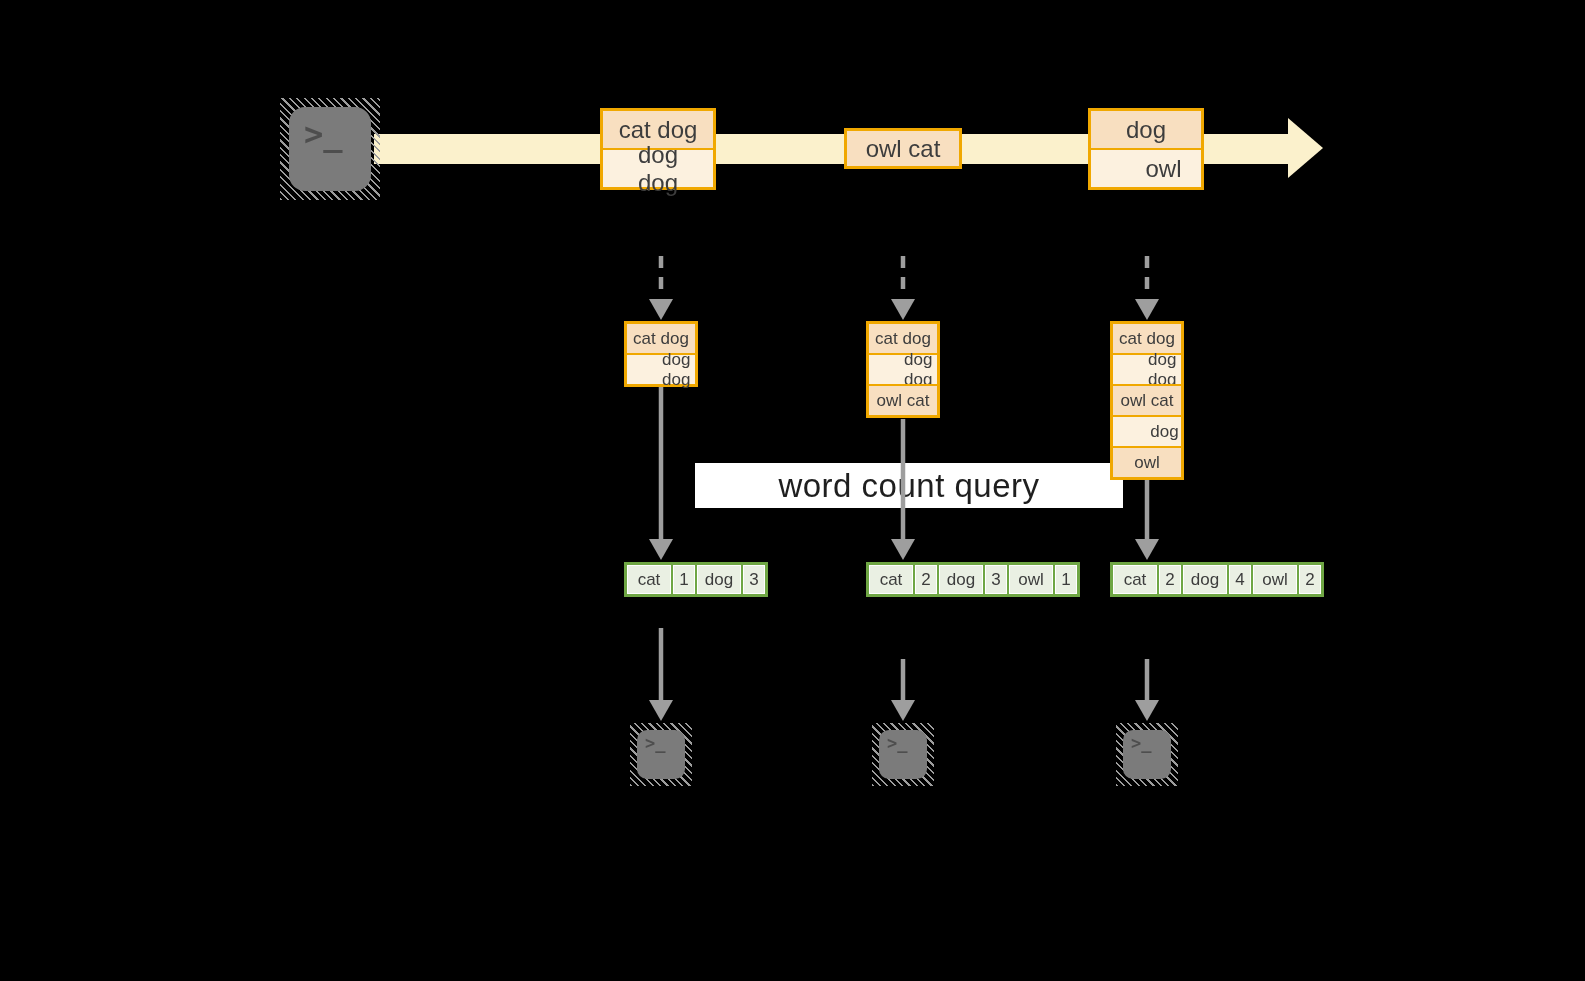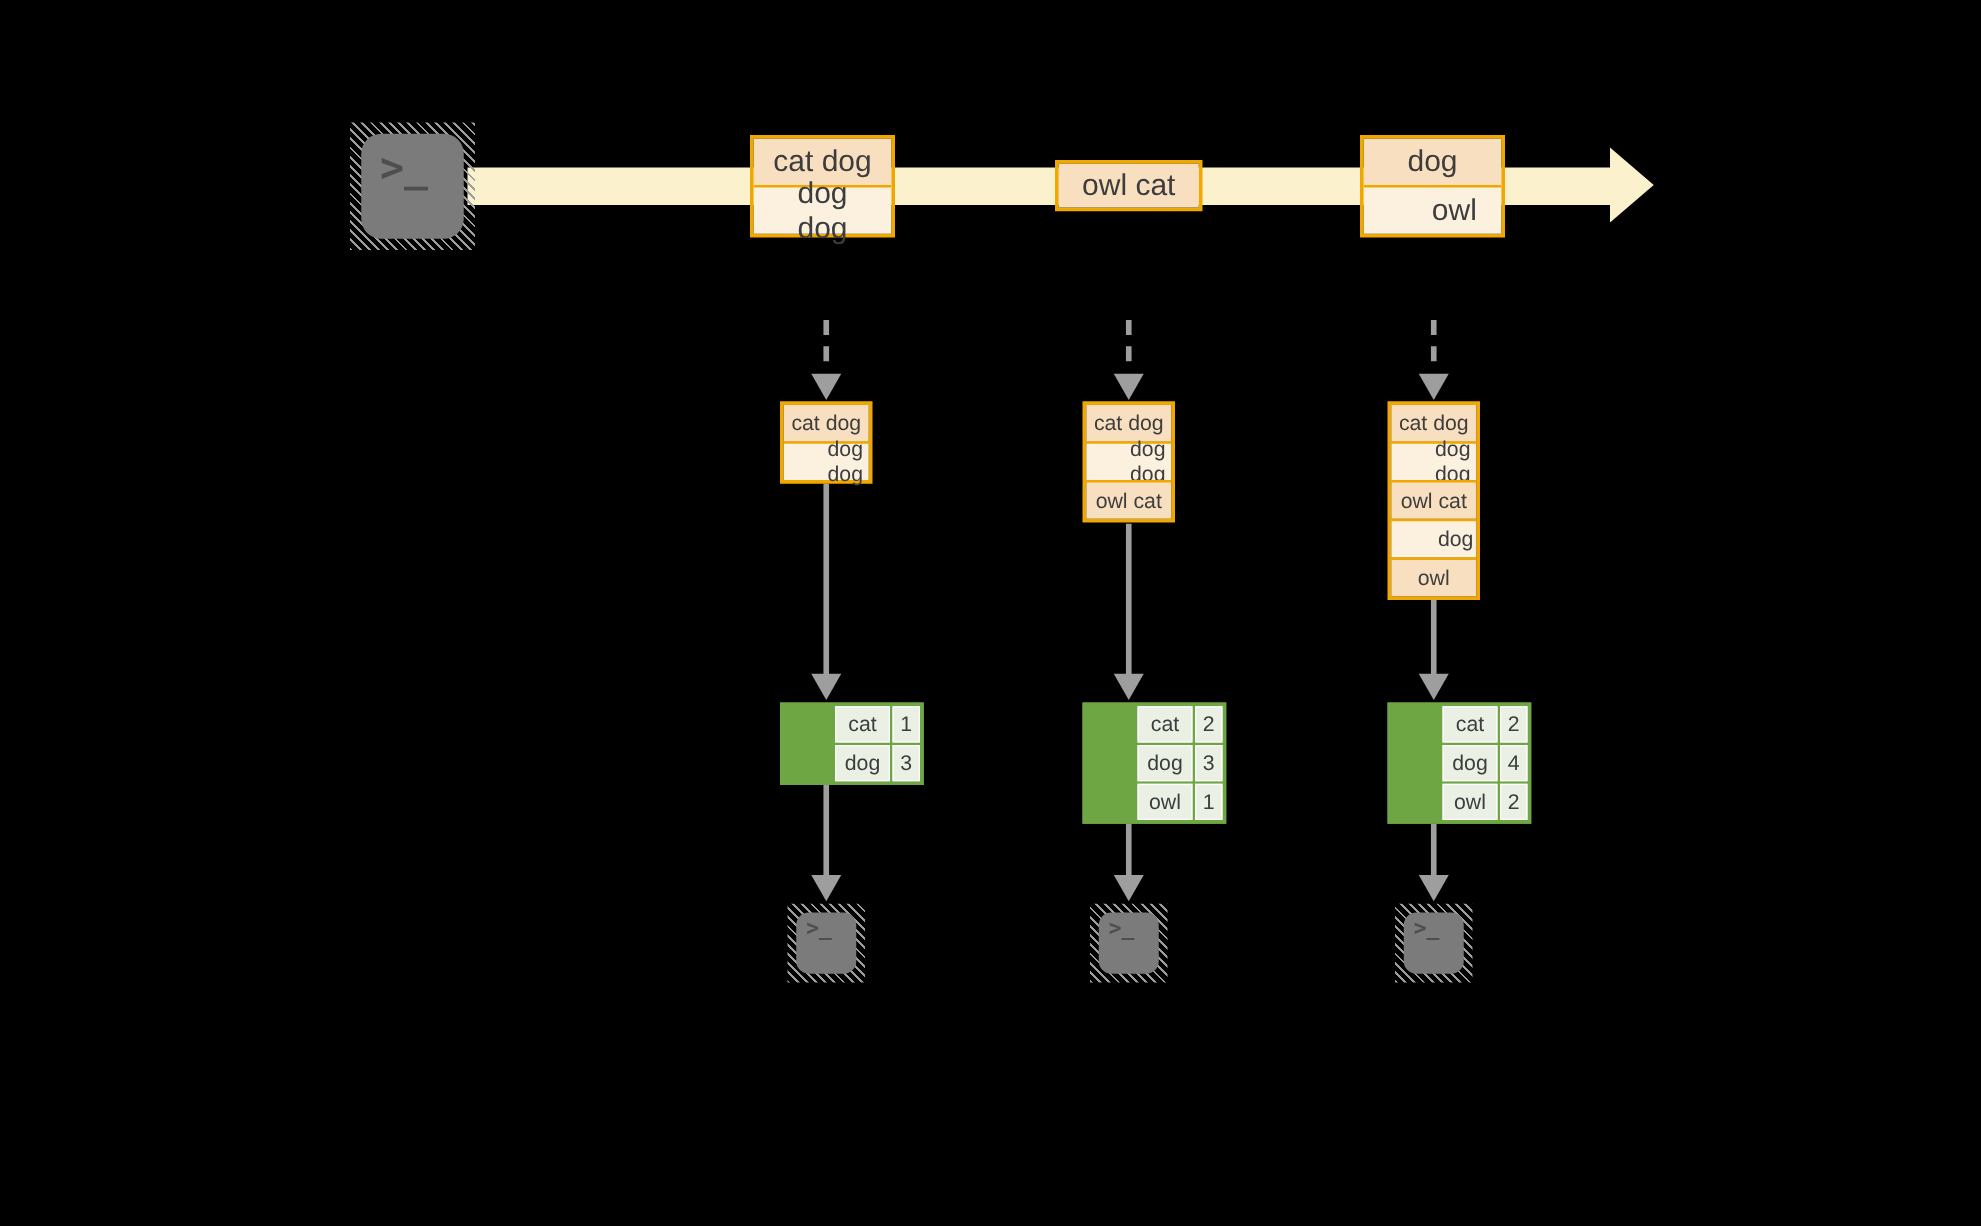--- a/index.html
+++ b/index.html
@@ -56,21 +56,21 @@
   }
   
   .connectors{position:absolute;left:0;top:0;z-index:3;}
   .connectors path{stroke:var(--connector-gray);stroke-width:4.5px;fill:none;}
   .connectors path.dashed{stroke-dasharray:12 9;}
   .connectors polygon{fill:var(--connector-gray);}
   
   .gtable{
     position:absolute;z-index:4;background:var(--count-border);
     border:3px solid var(--count-border);
-    display:inline-flex;flex-direction:column;gap:2px;box-sizing:border-box;padding-left:41px;
+    display:inline-flex;flex-direction:row;gap:2px;box-sizing:border-box;
   }
   .grow{display:flex;gap:2px;}
   .gcell{
     background:var(--count-cell-fill);border:1px solid var(--count-cell-edge);
     display:flex;align-items:center;justify-content:center;
     color:var(--text-dark);font-size:17px;height:27px;
   }
   .gcell.word{width:42px;}
   .gcell.num{width:20px;}
   
@@ -91,20 +91,23 @@
   .terminal.small .prompt{left:8px;top:3px;font-size:17px;}
 </style>
 </head>
 <body>
 
 <div class="stage">
 
   <div class="stream-band"></div>
   <div class="stream-head"></div>
 
+  <div class="banner">
+    <span>word count query</span>
+  </div>
 
   <svg class="connectors" width="1585" height="981">
 
     <path class="dashed" d="M661 256 V297"></path>
     <polygon points="649,299 673,299 661,320"></polygon>
     <path class="dashed" d="M903 256 V297"></path>
     <polygon points="891,299 915,299 903,320"></polygon>
     <path class="dashed" d="M1147 256 V297"></path>
     <polygon points="1135,299 1159,299 1147,320"></polygon>
 

